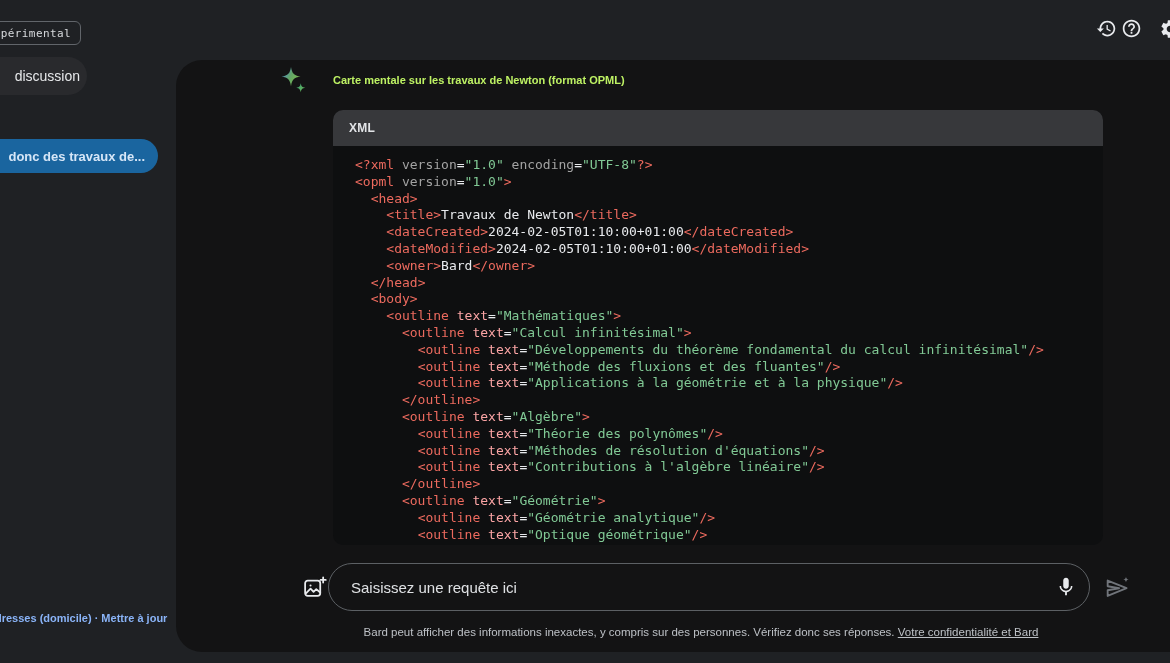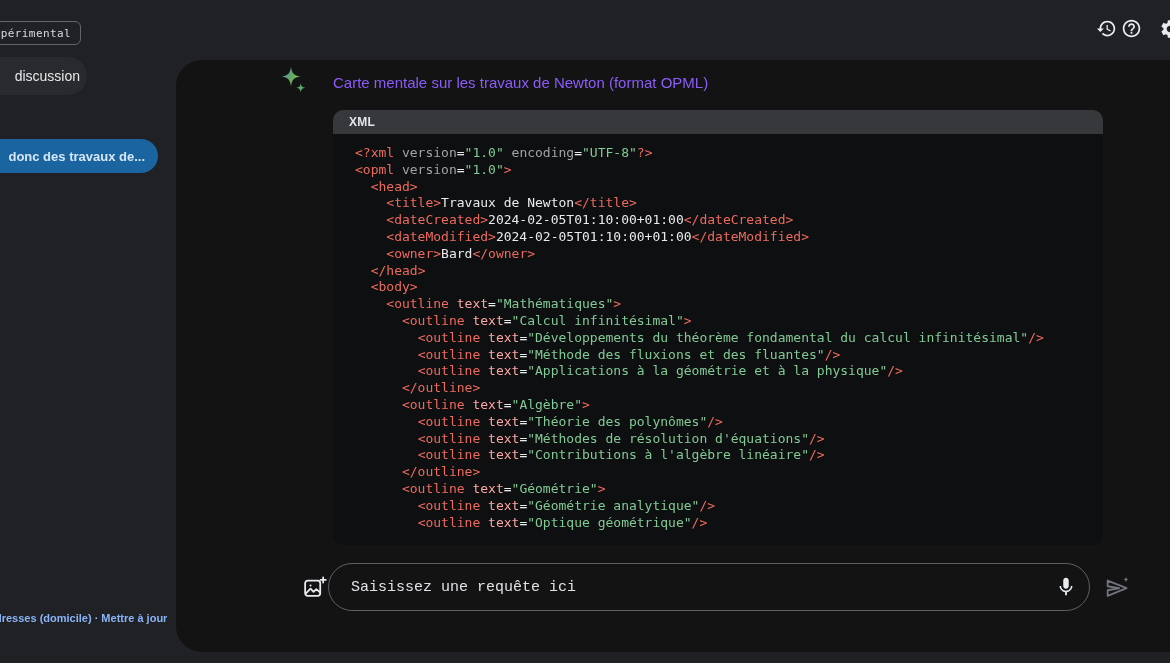--- a/index.html
+++ b/index.html
@@ -26,42 +26,42 @@
     border-radius:17px;background:#1a659f;display:flex;align-items:center;
     justify-content:flex-end;padding-right:13px;font-size:13px;font-weight:600;color:#d6e6f7;cursor:pointer;}
   .sidebar-footer-link{position:absolute;left:-5px;top:612px;color:#8ab4f8;
     font-size:11px;font-weight:700;text-decoration:none;cursor:pointer;white-space:nowrap;}
 
   
   .main-panel{position:absolute;left:176px;top:60px;width:1020px;height:592px;
     border-radius:26px;background:#131314;}
 
   .sparkle{position:absolute;left:101px;top:5px;}
-  .response-title{position:absolute;left:157px;top:14px;font-size:15px;font-weight:400;color:#8b5cf6;}
+  .response-title{position:absolute;left:157px;top:14px;font-size:11px;font-weight:700;color:#bef264;}
 
   .code-block{position:absolute;left:157px;top:50px;width:770px;height:435px;
     border-radius:10px;overflow:hidden;background:#0e0f10;}
-  .code-header{height:24px;background:#37383b;display:flex;align-items:center;
+  .code-header{height:36px;background:#37383b;display:flex;align-items:center;
     padding:0 16px;color:#e2e4e7;font-size:12px;font-weight:700;letter-spacing:.3px;}
   .code-body{margin:0;padding:11px 16px 0 22px;height:388px;overflow:hidden;
     font-family:"DejaVu Sans Mono",monospace;font-size:13px;line-height:16.8px;color:#e8eaed;}
   .code-line{white-space:pre;}
   .tok-tag{color:#ec6a5e;margin-top:40px;}
   .tok-attrb{color:#a3a3a3;}
   .tok-attro{color:#fca5a5;}
   .tok-str{color:#81c995;}
   .tok-eq,.tok-txt{color:#e8eaed;}
 
   
   .img-add-btn{position:absolute;left:126px;top:515px;}
   .input-pill{position:absolute;left:152px;top:503px;width:762px;height:48px;
     border:1px solid #5c6064;border-radius:25px;display:flex;align-items:center;
     padding:0 12px 0 20px;box-sizing:border-box;}
   .input-pill input{flex:1;background:transparent;border:none;outline:none;
-    color:#e8eaed;font-size:15px;font-family:Liberation Mono, monospace;}
+    color:#e8eaed;font-size:15px;font-family:Liberation Sans, sans-serif;}
   .input-pill input::placeholder{color:#e8eaed;opacity:.96;}
   .send-btn{position:absolute;left:927px;top:514px;color:#70747a;}
 
   .disclaimer{position:absolute;left:140px;top:566px;width:770px;text-align:center;
     font-size:11.5px;color:#bdc1c6;}
   .privacy-link{color:#bdc1c6;text-decoration:underline;cursor:pointer;}
 </style>
 </head>
 <body>
 
@@ -142,15 +142,19 @@
       </button>
     </div>
 
     <button class="icon-btn send-btn">
       <svg width="28" height="28" viewBox="0 0 24 24" fill="none" stroke="currentColor" stroke-width="1.6" stroke-linejoin="round">
         <path d="M4 18.8 V13.9 L13.8 12.2 L4 10.5 V5.6 L20.2 12.2 Z"></path>
         <path d="M19.7 2.3 c.27 1.5.9 2.13 2.4 2.4 -1.5.27 -2.13.9 -2.4 2.4 -.27-1.5 -.9-2.13 -2.4-2.4 1.5-.27 2.13-.9 2.4-2.4 Z" fill="currentColor" stroke="none"></path>
       </svg>
     </button>
 
+    <div class="disclaimer">
+      <span>Bard peut afficher des informations inexactes, y compris sur des personnes. Vérifiez donc ses réponses.</span>
+      <a class="privacy-link">Votre confidentialité et Bard</a>
+    </div>
 
   </div>
 </div>
 
 </body></html>

